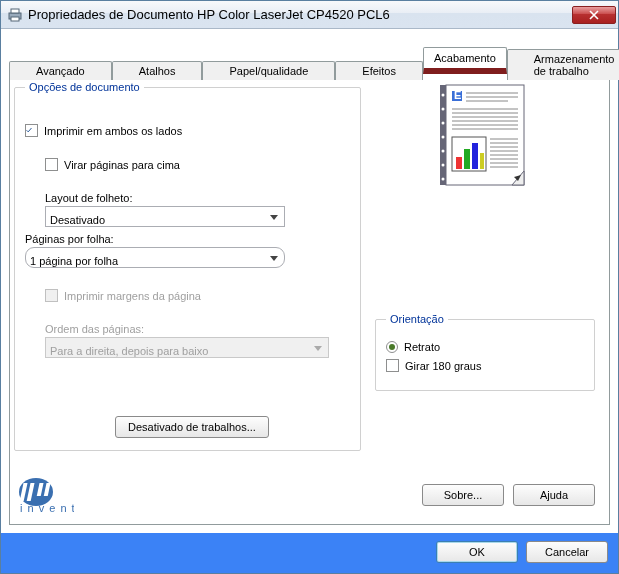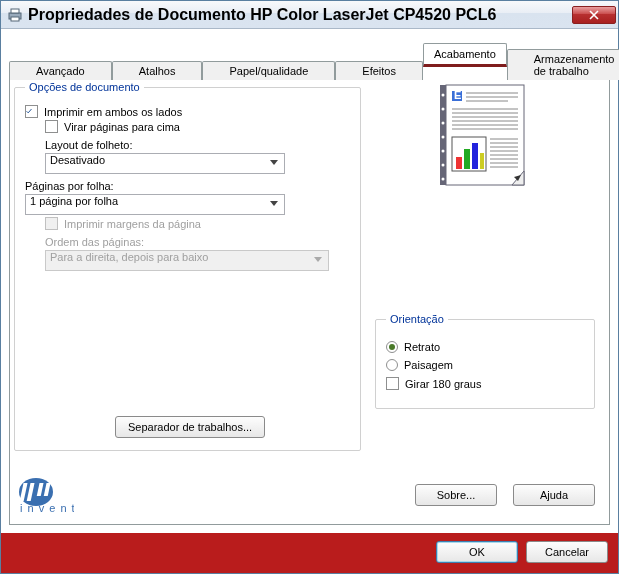--- a/index.html
+++ b/index.html
@@ -2,73 +2,73 @@
 <html><head>
 <meta charset="utf-8">
 <style>
 * { box-sizing: border-box; margin: 0; padding: 0; font-family: 'Segoe UI', Tahoma, sans-serif; font-size: 11px; }
 body { background: #fff; width: 619px; height: 574px; overflow: hidden; }
 
 .window { width: 619px; height: 574px; border: 1px solid #5a7fa0; background: #f0f0f0; display: flex; flex-direction: column; }
 
 .titlebar { height: 28px; background: linear-gradient(to bottom, #f8f9fb 0%, #e9eef5 45%, #d9e3ef 46%, #dae4f0 100%); display: flex; align-items: center; padding: 0 2px 0 6px; border-bottom: 1px solid #aab8c8; }
 .titlebar-icon { width: 16px; height: 16px; margin-right: 5px; display: flex; align-items: center; justify-content: center; }
-.titlebar-text { flex: 1; color: #000; font-size: 16px; font-weight: bold; }
+.titlebar-text { flex: 1; color: #000; font-size: 13px; }
 .close-btn { width: 44px; height: 18px; background: linear-gradient(to bottom, #e9a0a0 0%, #c94b4b 45%, #b73030 46%, #a82020 100%); border: 1px solid #8a2020; border-radius: 2px; color: #fff; display: flex; align-items: center; justify-content: center; cursor: pointer; font-size: 10px; font-weight: bold; }
 .close-btn svg { width: 10px; height: 10px; }
 
 .body-area { flex: 1; background: #fff; padding: 6px 8px 8px 8px; display: flex; flex-direction: column; }
 
 .tabs { display: flex; align-items: flex-end; position: relative; z-index: 2; }
 .tab { padding: 3px 26px; border: 1px solid #919b9c; border-bottom: none; background: #f0f0f0; margin-right: 0px; border-radius: 2px 2px 0 0; cursor: pointer; position: relative; top: 14px; }
-.tab.active { background: #fff; padding: 4px 10px 4px 10px; top: 0; z-index: 3; border-bottom: 3px solid #7f1d1d; margin-bottom: -1px; }
+.tab.active { background: #fff; padding: 4px 10px 4px 10px; top: 7px; z-index: 3; border-bottom: 6px solid #7f1d1d; margin-bottom: -1px; }
 
 .tab-content { flex: 1; border: 1px solid #919b9c; background: #fff; padding: 14px 14px 10px 4px; position: relative; display: flex; flex-direction: column; }
 
 .columns { display: flex; gap: 14px; flex: 1; }
 .left-col { flex: 1; }
 .right-col { width: 220px; display: flex; flex-direction: column; }
 
 fieldset { border: 1px solid #d0d0d0; border-radius: 2px; padding: 10px 10px 12px 10px; }
 legend { padding: 0 4px; color: #003399; }
 
-.row { display: flex; align-items: center; margin: 2px 0; }
+.row { display: flex; align-items: center; margin: 21px 0; }
 .checkbox { width: 13px; height: 13px; border: 1px solid #8e8f8f; background: #fff; margin-right: 6px; display: flex; align-items: center; justify-content: center; }
 .checkbox.checked::after { content: ""; width: 9px; height: 9px; background: transparent; position: relative; }
 .checkbox.checked svg { width: 11px; height: 11px; }
 .checkbox.disabled { background: #f0f0f0; border-color: #c0c0c0; }
 .radio { width: 12px; height: 12px; border: 1px solid #8e8f8f; border-radius: 50%; background: #fff; margin-right: 6px; display: flex; align-items: center; justify-content: center; }
 .radio.checked::after { content: ""; width: 6px; height: 6px; background: #4a7a2a; border-radius: 50%; }
 .label-text { color: #000; }
 .label-text.disabled { color: #a0a0a0; }
 
 .sub { margin-left: 20px; }
 .field-label { margin: 6px 0 2px 0; }
 
-.dropdown { height: 21px; border: 1px solid #abadb3; background: #fff; display: flex; align-items: flex-start; padding: 0 2px 0 4px; justify-content: space-between; width: 240px; }
+.dropdown { height: 21px; border: 1px solid #abadb3; background: #fff; display: flex; align-items: flex-end; padding: 0 2px 0 4px; justify-content: space-between; width: 240px; }
 .dropdown.disabled { background: #f0f0f0; color: #a0a0a0; border-color: #c9c9c9; }
 .dd-arrow { width: 17px; height: 17px; display: flex; align-items: center; justify-content: center; }
 .dd-arrow svg { width: 8px; height: 6px; }
 
 .preview { width: 95px; height: 110px; margin: 0 auto 12px auto; }
 
 .orient-fs { margin-top: auto; }
 .orient-fs .row { margin: 6px 0; }
 
 .btn { height: 22px; padding: 0 12px; border: 1px solid #8a8a8a; border-radius: 3px; background: linear-gradient(to bottom, #fdfdfd, #e7e7e7); cursor: pointer; display: inline-flex; align-items: center; justify-content: center; min-width: 70px; }
 .btn.default { border: 1px solid #3c7fb1; box-shadow: 0 0 0 1px #a8d8eb inset; }
 
 .sep-btn-row { margin-top: 60px; margin-left: 20px; }
 
 .bottom-inner { display: flex; align-items: center; margin-top: 10px; }
 .logo { width: 60px; height: 38px; }
 .bottom-inner .spacer { flex: 1; }
-.bottom-inner .btn { margin-left: 16px; min-width: 82px; }
-
-.footer { padding: 8px 10px 10px 0; display: flex; justify-content: flex-end; background: #b91c1c; }
+.bottom-inner .btn { margin-left: 9px; min-width: 82px; }
+
+.footer { padding: 8px 10px 10px 0; display: flex; justify-content: flex-end; background: #3b82f6; }
 .footer .btn { margin-left: 8px; min-width: 82px; }
 </style>
 </head>
 <body>
 
 <div class="window">
   <div class="titlebar">
     <span class="titlebar-icon">
       <svg viewBox="0 0 16 16">
           <rect x="2" y="6" width="12" height="6" fill="#99aabb" stroke="#556677"></rect>
@@ -122,21 +122,21 @@
                 <span>Desativado</span>
                 <span class="dd-arrow">
                     <svg viewBox="0 0 8 6">
                       <path d="M0 0 L4 5 L8 0 Z" fill="#444"></path>
                     </svg>
                   </span>
               </div>
             </div>
 
             <div class="field-label">Páginas por folha:</div>
-            <div class="dropdown" style="width:260px;">
+            <div class="dropdown" style="width:260px;border-radius:9px;">
               <span>1 página por folha</span>
               <span class="dd-arrow">
                   <svg viewBox="0 0 8 6">
                     <path d="M0 0 L4 5 L8 0 Z" fill="#444"></path>
                   </svg>
                 </span>
             </div>
 
             <div class="sub">
               <div class="row">
@@ -149,21 +149,21 @@
                 <span class="dd-arrow">
                     <svg viewBox="0 0 8 6">
                       <path d="M0 0 L4 5 L8 0 Z" fill="#aaa"></path>
                     </svg>
                   </span>
               </div>
             </div>
 
             <div class="sep-btn-row" style="position:absolute; bottom:12px; left:80px;">
               <button class="btn">
-                  <span>Separador de trabalhos...</span>
+                  <span>Desativado de trabalhos...</span>
                 </button>
             </div>
           </fieldset>
         </div>
 
         <div class="right-col">
           <div class="preview">
             <svg viewBox="0 0 95 110">
               <rect x="8" y="4" width="78" height="100" fill="#fff" stroke="#667" stroke-width="1"></rect>
               <rect x="2" y="4" width="6" height="100" fill="#667"></rect>
@@ -203,24 +203,20 @@
             </svg>
           </div>
 
           <fieldset class="orient-fs" style="margin-top:110px;">
             <legend>Orientação</legend>
             <div class="row">
               <span class="radio checked"></span>
               <span class="label-text">Retrato</span>
             </div>
             <div class="row">
-              <span class="radio"></span>
-              <span class="label-text">Paisagem</span>
-            </div>
-            <div class="row">
               <span class="checkbox"></span>
               <span class="label-text">Girar 180 graus</span>
             </div>
           </fieldset>
         </div>
       </div>
 
       <div class="bottom-inner">
         <div class="logo">
           <svg viewBox="0 0 60 38">

